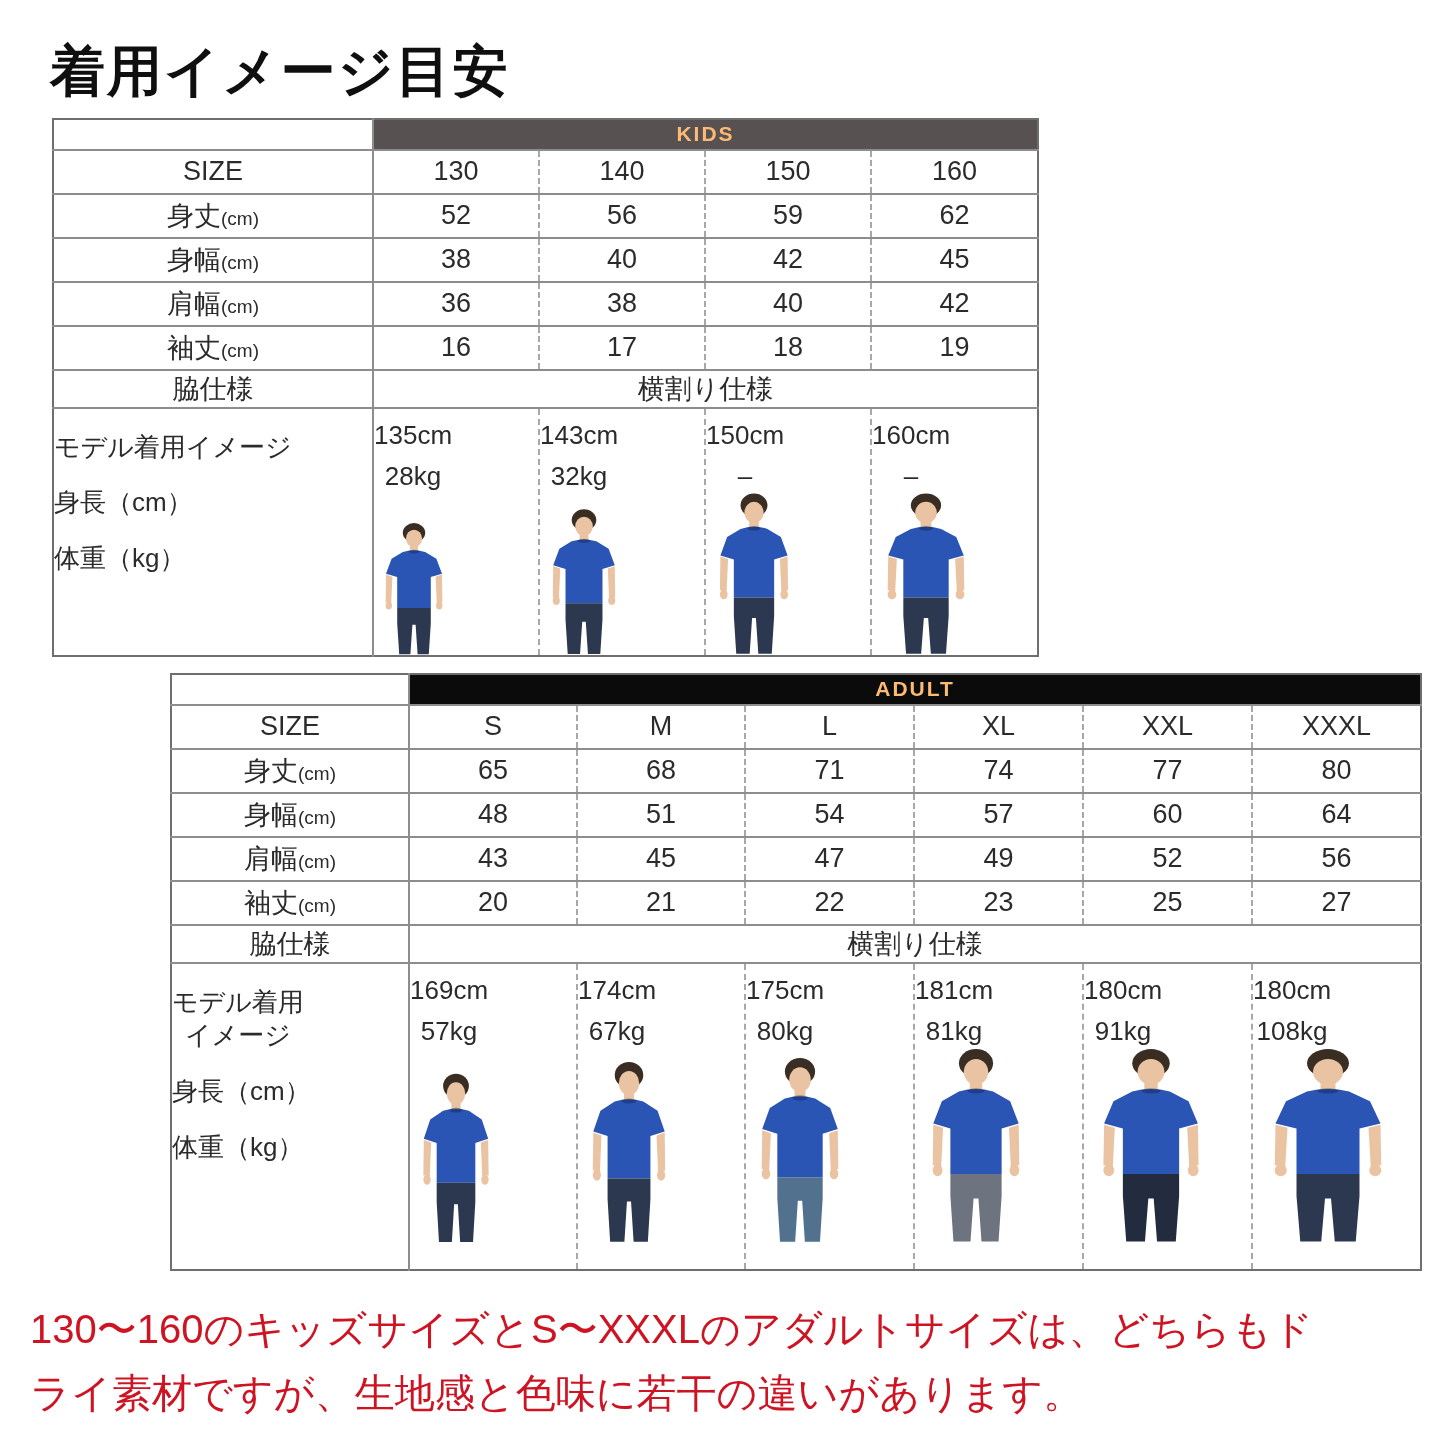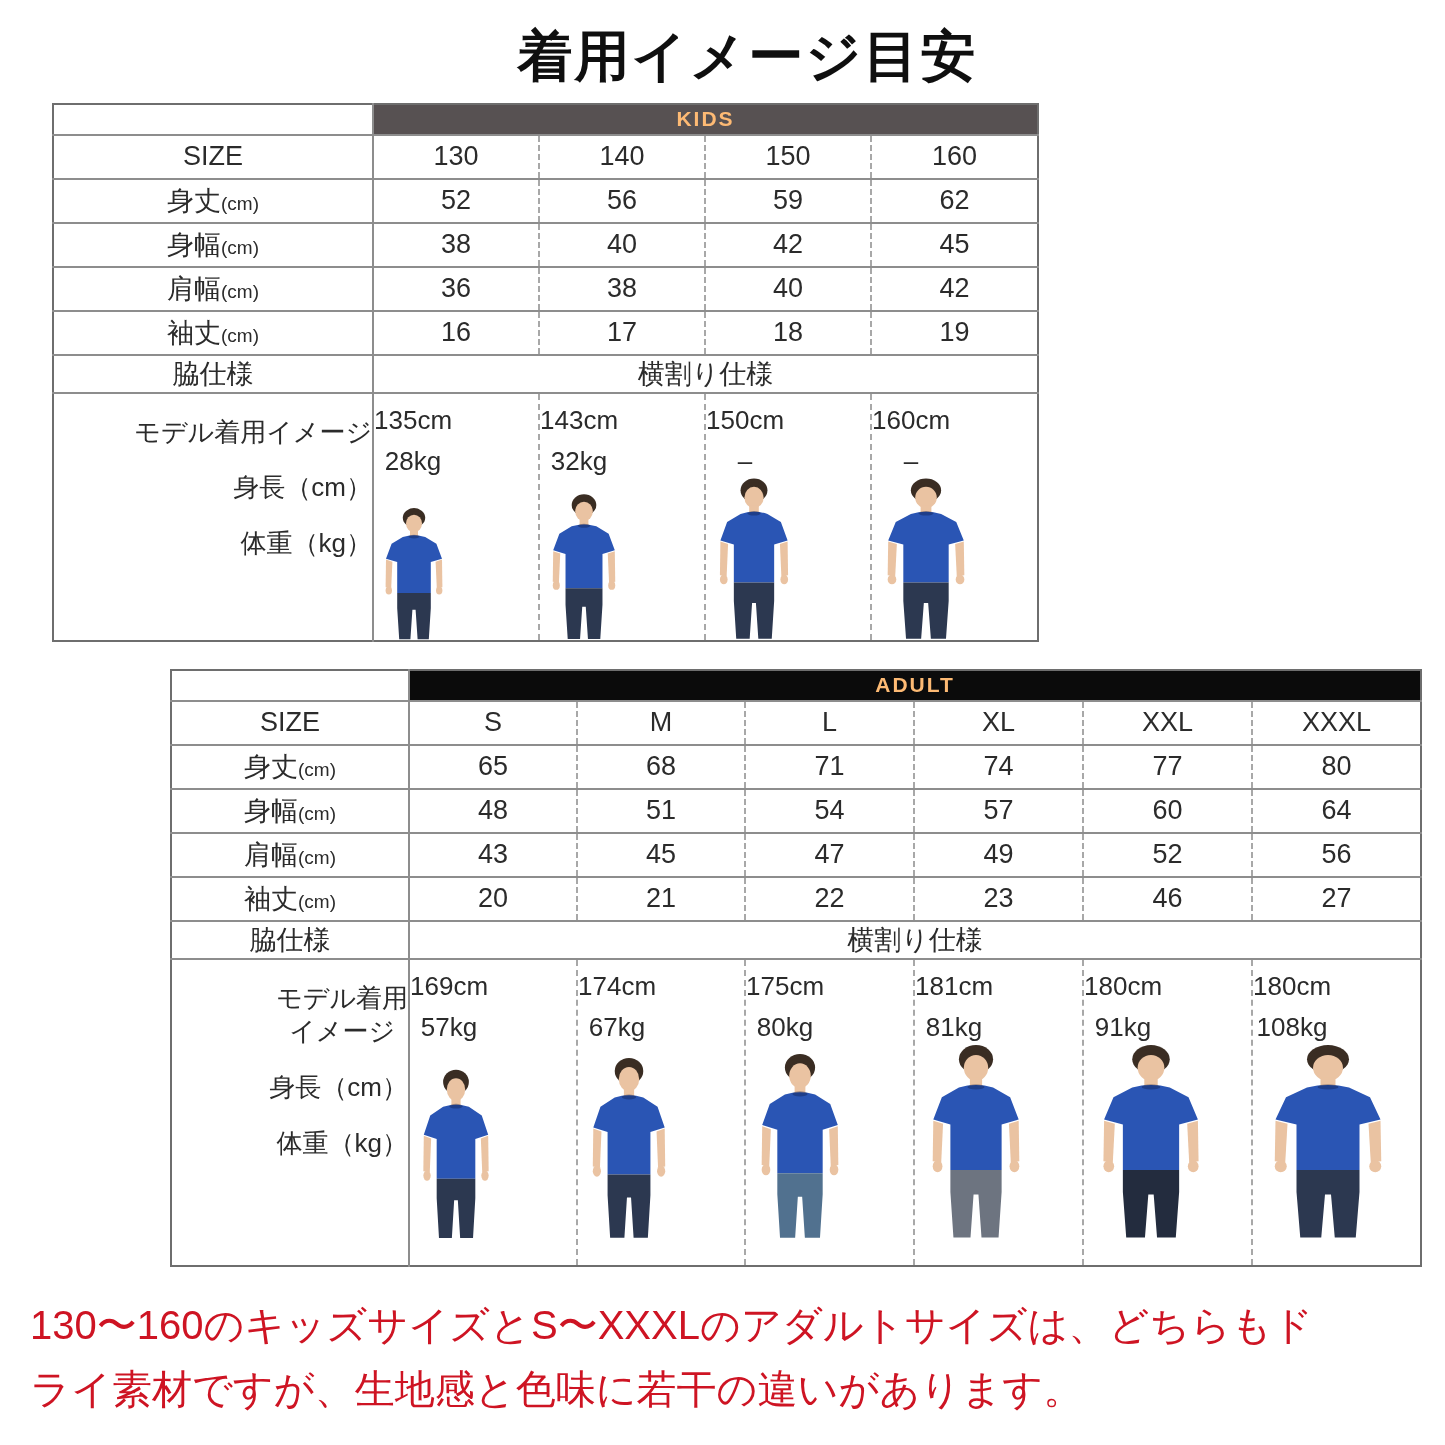--- a/index.html
+++ b/index.html
@@ -15,35 +15,34 @@
   body{
     margin:0;
     width:1445px;
     height:1445px;
     background:#ffffff;
     font-family:"Liberation Sans","DejaVu Sans",sans-serif;
     color:#2b2b2b;
     overflow:hidden;
   }
   .title{
-    margin:26px 0 0 50px;
+    margin:41px 0 0 50px;
     font-size:55px;
     font-weight:800;
     letter-spacing:2px;
     color:#0f0f0f;
     line-height:1.1;
-    text-align:center;
   }
   table.size-table{
     border-collapse:collapse;
     table-layout:fixed;
     border:2px solid var(--line-outer);
   }
   table.kids{margin:16px 0 0 52px;width:985px}
-  table.adult{margin:27px 0 0 170px;width:1250px}
+  table.adult{margin:16px 0 0 170px;width:1250px}
   td{
     text-align:center;
     vertical-align:middle;
     font-size:27px;
     padding:0;
   }
   tr{height:44px}
   tr.band-row{height:31px}
   tr.spec-row{height:30px}
   table.kids tr.model-row{height:248px}
@@ -60,21 +59,21 @@
   }
   table.kids td.band{background:var(--kids-band)}
   table.adult td.band{background:var(--adult-band)}
   .unit{font-size:19px}
   td.model-lbl{vertical-align:top}
   .model-lbl-inner{
     display:flex;
     flex-direction:column;
     gap:22px;
     padding-top:22px;
-    align-items:flex-end;
+    align-items:flex-start;
   }
   .ml-line{font-size:26px;white-space:pre-line;line-height:1.3}
   td.model-cell{vertical-align:top}
   .model-cell-inner{
     height:100%;
     display:flex;
     flex-direction:column;
     align-items:flex-start;
   }
   table.kids .model-cell-inner{height:246px}
@@ -286,21 +285,21 @@
       <td class="val">49</td>
       <td class="val">52</td>
       <td class="val">56</td>
     </tr>
     <tr>
       <td class="lbl"><span>袖丈</span><span class="unit">(cm)</span></td>
       <td class="val">20</td>
       <td class="val">21</td>
       <td class="val">22</td>
       <td class="val">23</td>
-      <td class="val">46</td>
+      <td class="val">25</td>
       <td class="val">27</td>
     </tr>
     <tr class="spec-row">
       <td class="lbl">脇仕様</td>
       <td class="val" colspan="6">横割り仕様</td>
     </tr>
     <tr class="model-row">
       <td class="lbl model-lbl">
         <div class="model-lbl-inner">
           <div class="ml-line">モデル着用

